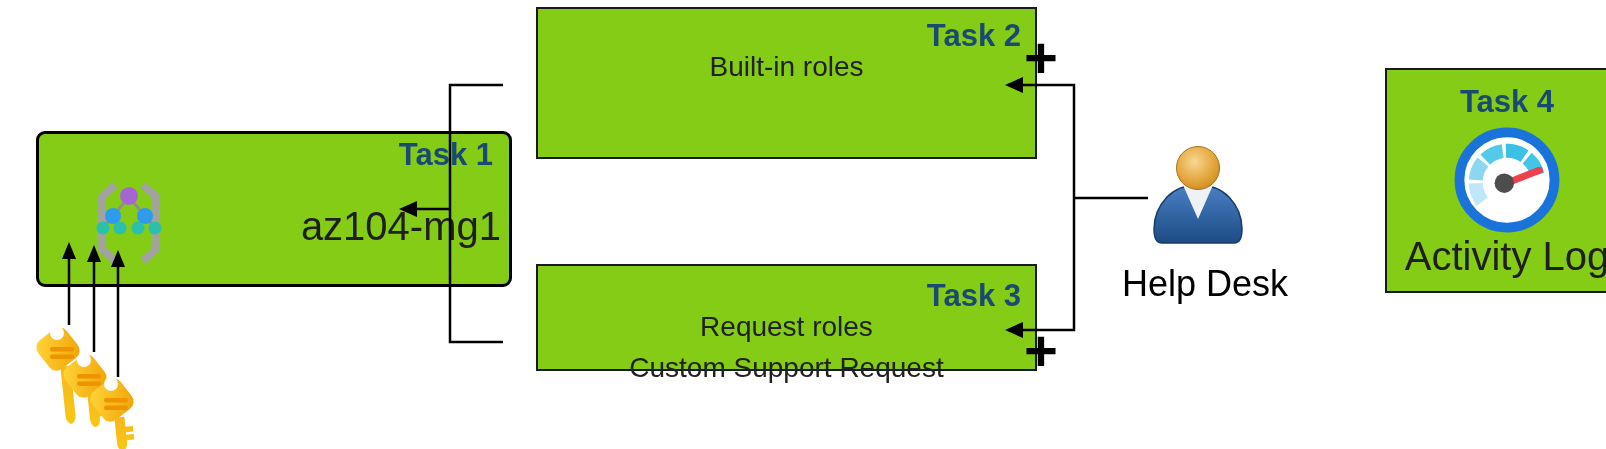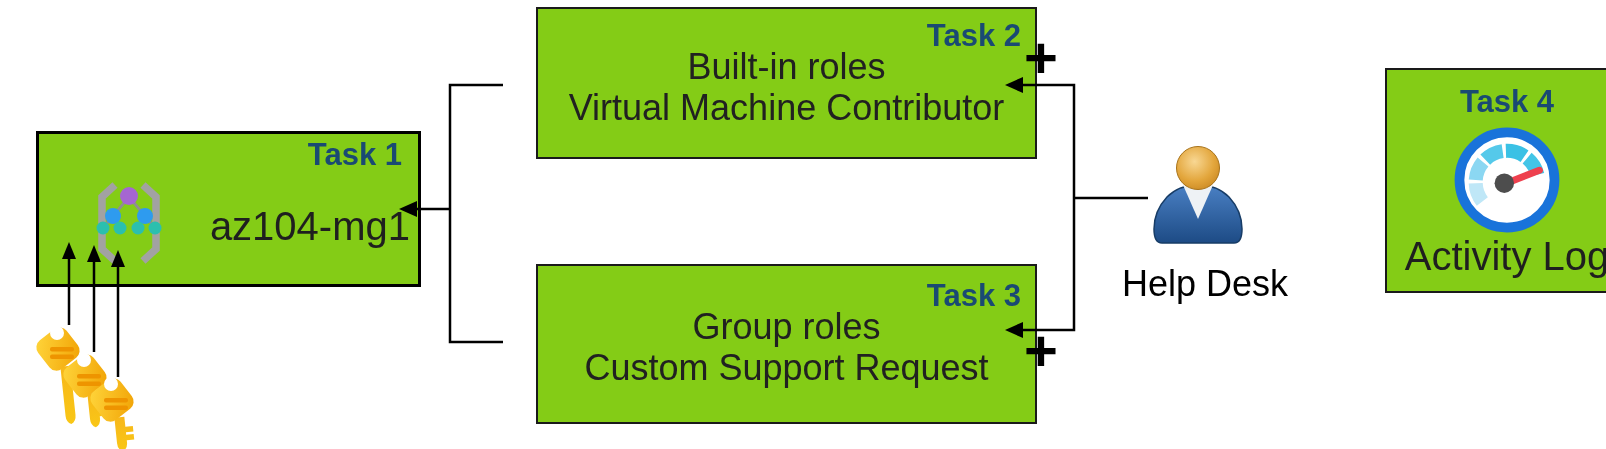--- a/index.html
+++ b/index.html
@@ -9,21 +9,21 @@
   }
   .box{
     position:absolute;background:#84cc16;box-sizing:border-box;margin-left:34px;
   }
   .box.thick{border:3px solid #000;}
   .box.thin{border:2px solid #1a1a1a;}
   .task-label{
     position:absolute;font-weight:bold;font-size:31px;color:#1a4a73;line-height:1.05;
   }
   .box-lines{
-    position:absolute;left:0;right:0;text-align:center;font-size:36px;line-height:41px;color:#212121;
+    position:absolute;left:0;right:0;text-align:center;font-size:28px;line-height:41px;color:#212121;
   }
   .mg-name{
     position:absolute;left:138px;right:8px;top:70px;text-align:right;
     font-size:40px;line-height:44px;color:#1f1f1f;
   }
   .plus{
     position:absolute;width:56px;text-align:center;font-size:58px;font-weight:bold;
     color:#000;line-height:56px;letter-spacing:0;
   }
   .actor-label{
@@ -36,21 +36,21 @@
   svg{display:block;}
   .abs{position:absolute;}
   #connector-overlay{pointer-events:none;z-index:6;}
   .z3{z-index:3;}
 </style>
 </head>
 <body>
 
 <div id="canvas">
 
-  <div class="box thick" style="left:2px;top:131px;width:385px;height:156px;">
+  <div class="box thick" style="left:2px;top:131px;width:476px;height:156px;border-radius:9px;">
     <div class="task-label" style="top:5px;right:16px;">Task 1</div>
     <div class="mg-name">az104-mg1</div>
 
     <svg class="abs" style="left:50px;top:48px;" width="80" height="82" viewBox="0 0 80 82">
       <path d="M26,3 L13,15 L13,67 L26,79" fill="none" stroke="#a2a2a2" stroke-width="7.5"></path>
       <path d="M54,3 L67,15 L67,67 L54,79" fill="none" stroke="#a2a2a2" stroke-width="7.5"></path>
       <g stroke="#8f8f8f" stroke-width="2.8">
         <line x1="40" y1="15" x2="24" y2="34"></line>
           <line x1="40" y1="15" x2="56" y2="34"></line>
         <line x1="24" y1="34" x2="14" y2="46"></line>
@@ -65,28 +65,27 @@
       <circle cx="31" cy="46" r="6.5" fill="#2bbfae"></circle>
       <circle cx="49" cy="46" r="6.5" fill="#2bbfae"></circle>
       <circle cx="66" cy="46" r="6.5" fill="#2bbfae"></circle>
     </svg>
   </div>
 
   <div class="box thin" style="left:502px;top:7px;width:501px;height:152px;">
     <div class="task-label" style="top:11px;right:14px;">Task 2</div>
     <div class="box-lines" style="top:37px;">
       <div>Built-in roles</div>
-      <div>Virtual Machine Contributor</div>
     </div>
   </div>
 
-  <div class="box thin" style="left:502px;top:264px;width:501px;height:160px;">
+  <div class="box thin" style="left:502px;top:264px;width:501px;height:107px;">
     <div class="task-label" style="top:14px;right:14px;">Task 3</div>
     <div class="box-lines" style="top:40px;">
-      <div>Group roles</div>
+      <div>Request roles</div>
       <div>Custom Support Request</div>
     </div>
   </div>
 
   <div class="box thin" style="left:1351px;top:68px;width:244px;height:225px;">
     <div class="task-label" style="top:16px;left:0;right:0;text-align:center;">Task 4</div>
 
     <svg class="abs" style="left:66px;top:56px;" width="108" height="108" viewBox="0 0 100 100">
       <circle cx="50" cy="50" r="44" fill="#ffffff" stroke="#1973da" stroke-width="9"></circle>
       <g fill="none" stroke-width="13">

